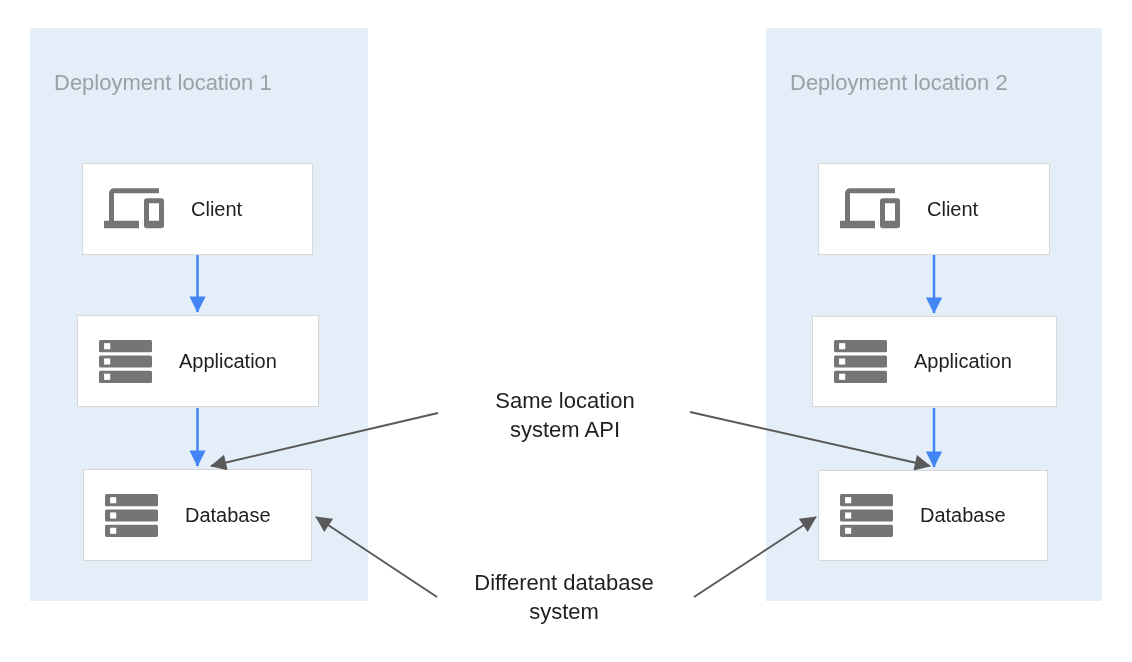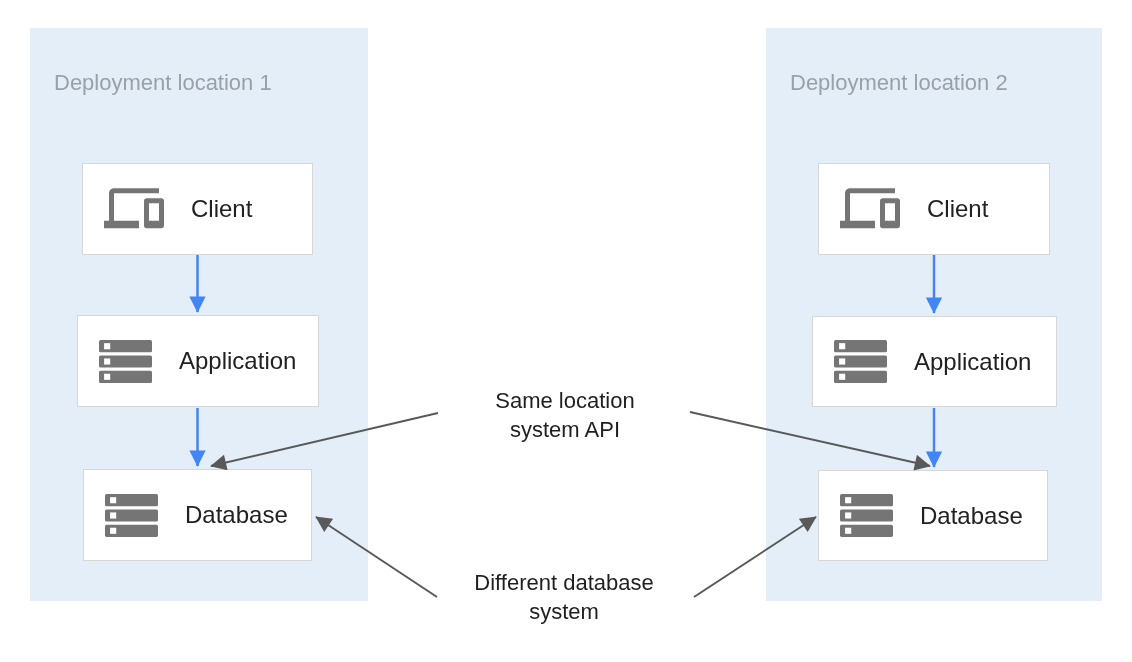--- a/index.html
+++ b/index.html
@@ -36,21 +36,21 @@
     position:absolute;
     background:#fff;
     border:1px solid var(--box-border,#d7d7d7);
     box-sizing:border-box;
     display:flex;
     align-items:center;
     padding-left:21px;
     gap:27px;
   }
   .node-label{
-    font-size:24px;
+    font-size:20px;
     color:var(--text-dark,#212121);
     white-space:nowrap;
   }
   .icon{display:block;flex:0 0 auto;}
   .annotation{
     position:absolute;
     width:300px;
     text-align:center;
     font-size:22px;
     line-height:29px;

